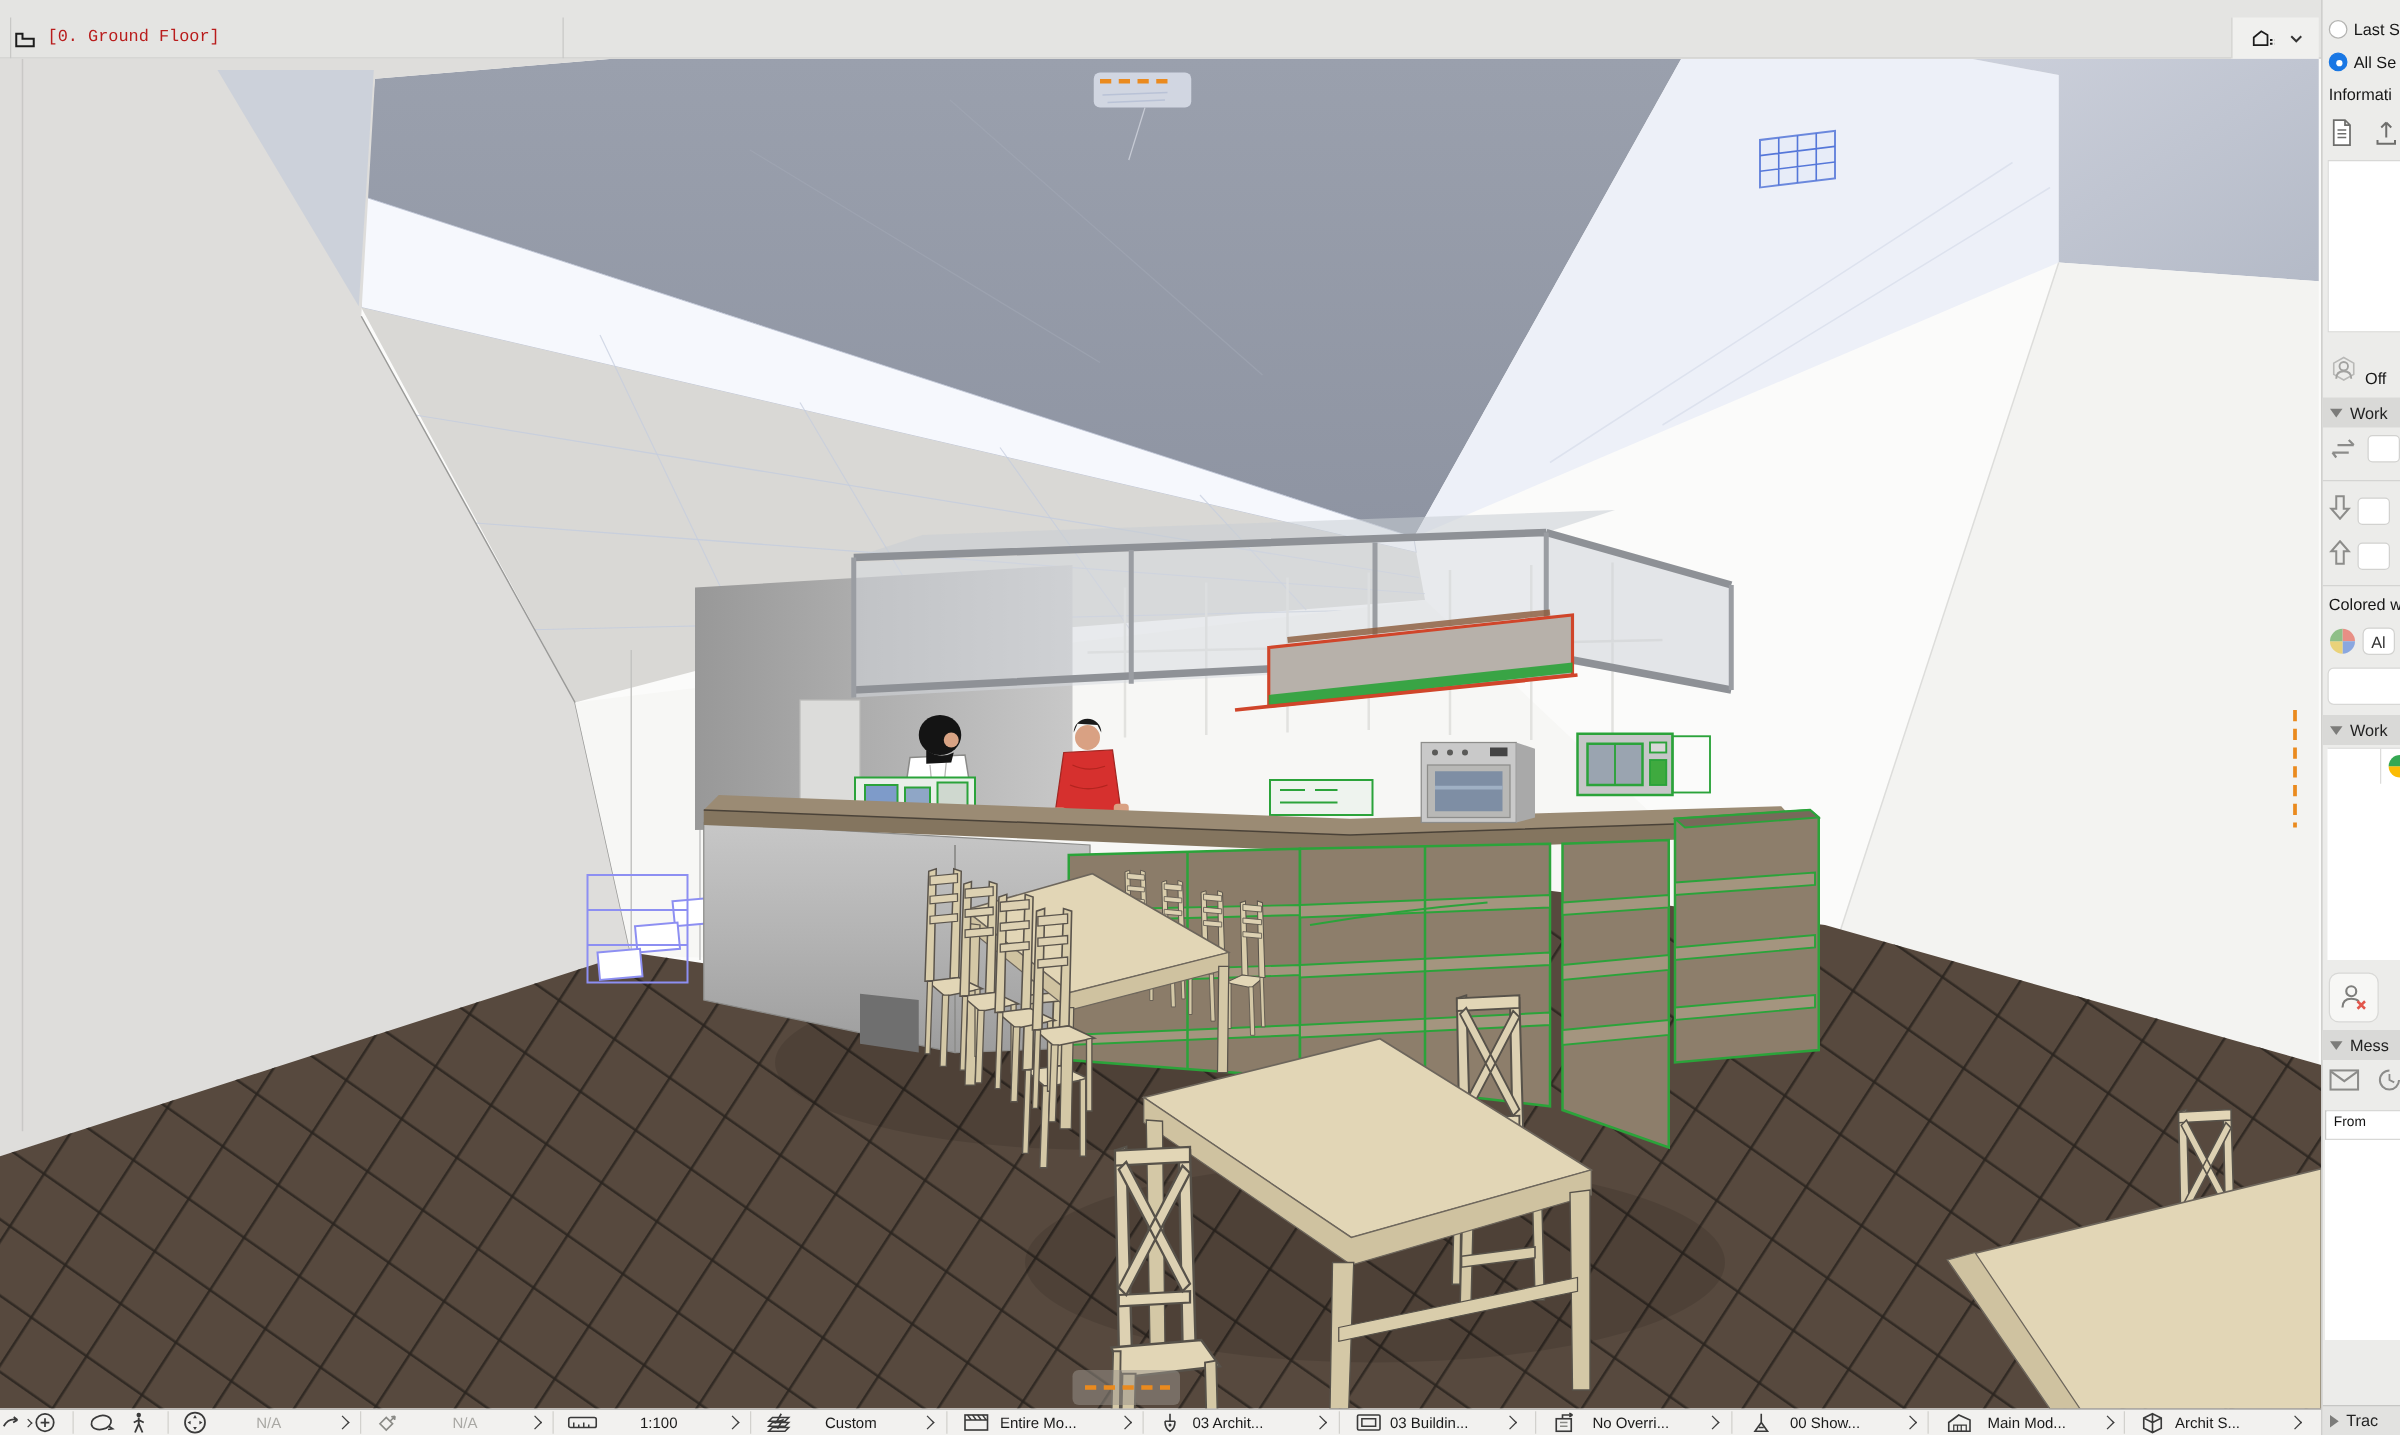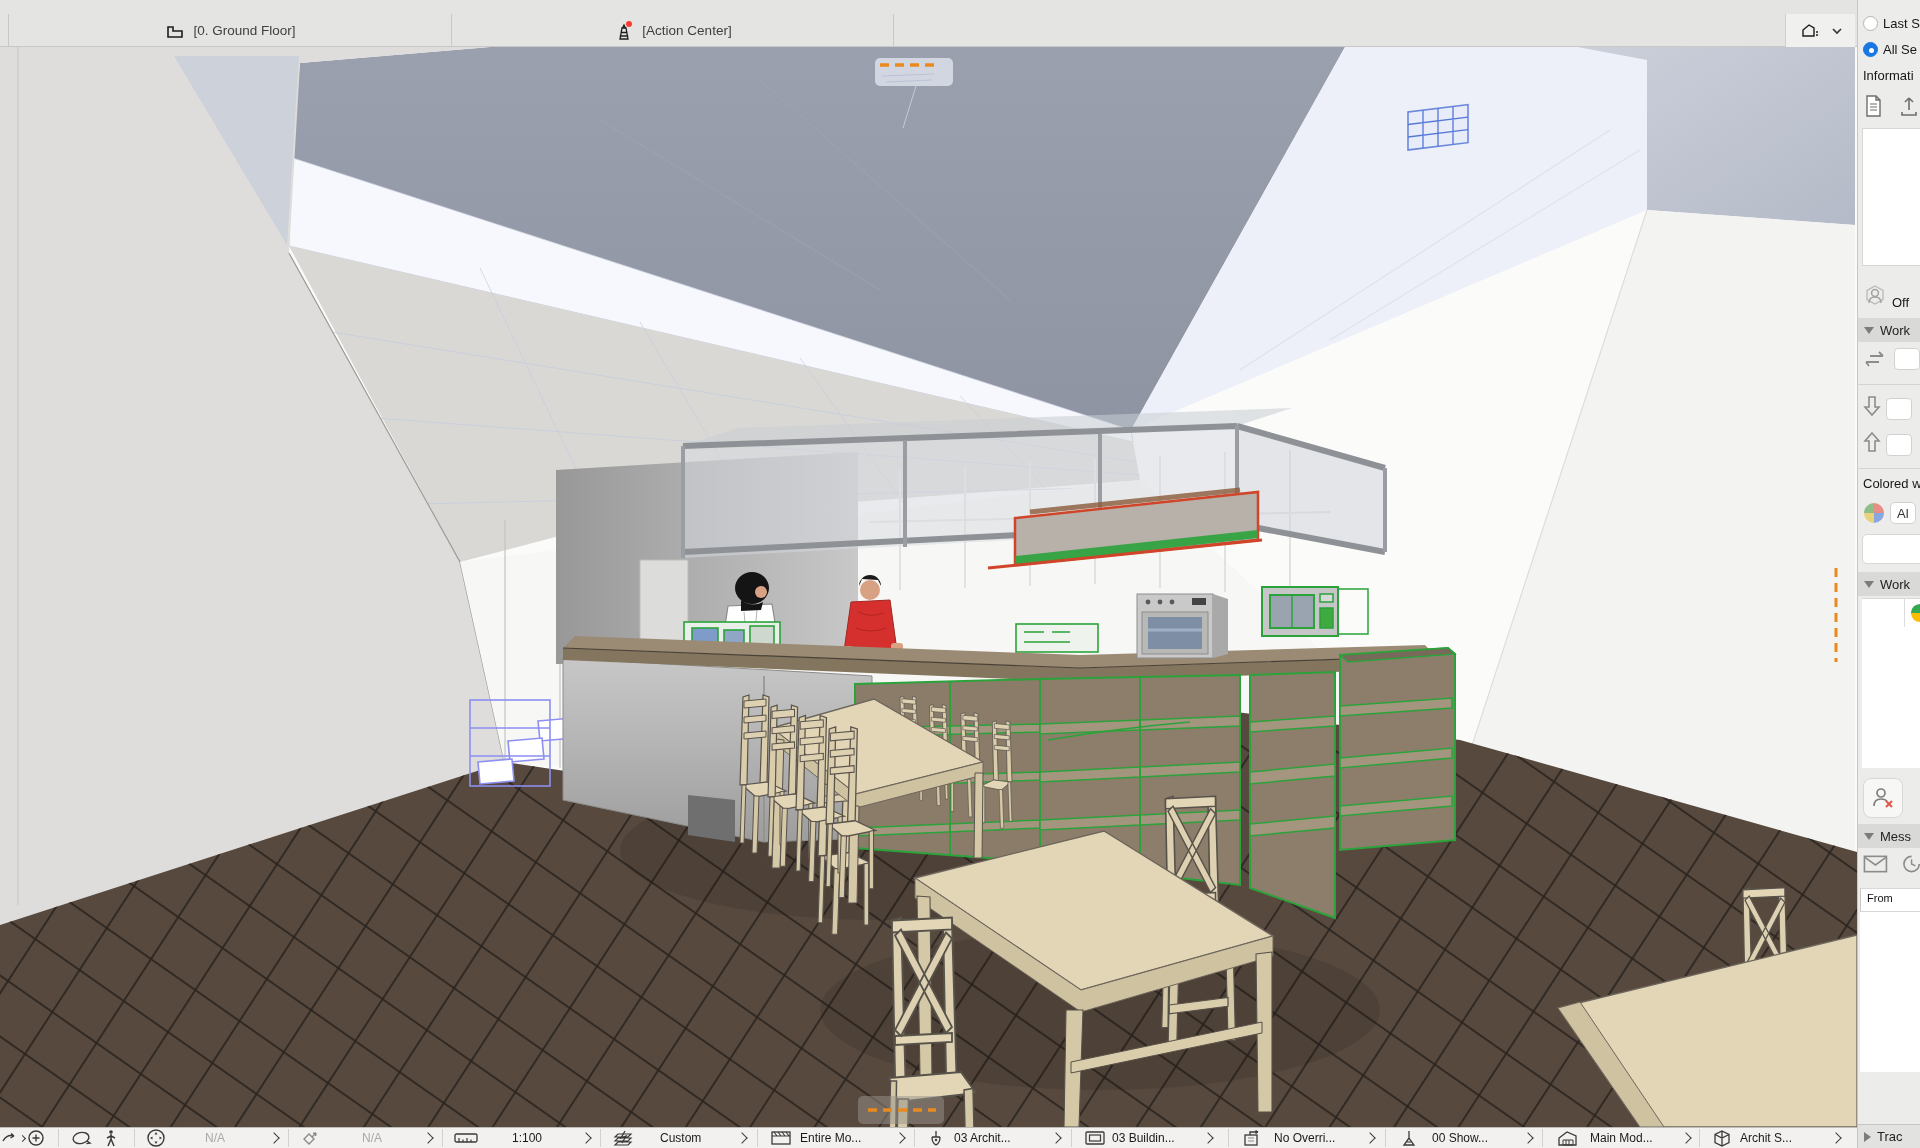--- a/index.html
+++ b/index.html
@@ -8,22 +8,22 @@
   .app { position:relative; width:1920px; height:1148px; }
 
   
   .left-col { position:absolute; left:0; top:0; width:1857px; height:1148px;
     display:flex; flex-direction:column; }
 
   
   .tabbar { position:relative; height:47px; background:#e4e4e2;
     border-bottom:1px solid #c8c8c6; flex:0 0 47px; }
   .tabbar .tabs { position:absolute; left:8px; top:14px; height:33px; display:flex; }
-  .tab { width:443px; height:33px; display:flex; align-items:center; justify-content:center;
-    gap:7px; font-size:13.5px; color:#404040; border-left:1px solid #c8c8c6; cursor:default; }
+  .tab { width:443px; height:33px; display:flex; align-items:center; 
+    gap:7px; font-size:13.5px; color:#b91c1c; border-left:1px solid #c8c8c6; cursor:default;font-family:Liberation Mono, monospace; }
   .tab:first-child { border-left:1px solid #c8c8c6; }
   .tab.active { background:#ffffff; height:34px; }
   .tab:last-child { border-right:1px solid #c8c8c6; }
   .tab .ticon { width:22px; height:22px; flex:0 0 22px; position:relative; }
   .view-switch-btn { position:absolute; right:2px; top:14px; width:70px; height:33px;
     background:#f0f0ee; border-left:1px solid #cfcfcd; display:flex; align-items:center;
     justify-content:center; gap:6px; }
 
   
   .viewport { position:relative; flex:1 1 auto; background:#fbfbfa; overflow:hidden; }
@@ -75,29 +75,20 @@
 
     <div class="tabbar">
       <div class="tabs">
         <div class="tab">
           <span class="ticon">
             <svg width="22" height="22" viewBox="0 0 22 22">
                 <path d="M4 17 V7 h5 v4 h9 v6 z" fill="none" stroke="#1c1c1c" stroke-width="1.6"></path>
               </svg>
           </span>
           <span>[0. Ground Floor]</span>
-        </div>
-        <div class="tab">
-          <span class="ticon">
-            <svg width="22" height="22" viewBox="0 0 22 22">
-              <path d="M9 8 h4 l2 11 h-8 z M9.6 8 l1.4-3 1.4 3 M7.5 12.5 h7 M6.8 16 h8.4" fill="none" stroke="#1c1c1c" stroke-width="1.3"></path>
-              <circle cx="16" cy="4" r="3" fill="#ff3b30"></circle>
-            </svg>
-          </span>
-          <span>[Action Center]</span>
         </div>
       </div>
       <div class="view-switch-btn">
         <svg width="26" height="22" viewBox="0 0 26 22">
           <path d="M3 10 l6-5 5 3 v8 h-11 z" fill="none" stroke="#1c1c1c" stroke-width="1.4"></path>
           <path d="M16 12 h2 M16 15 h2 M19.5 12 h0.1 M19.5 15 h0.1" stroke="#1c1c1c" stroke-width="1.6"></path>
         </svg>
         <svg width="10" height="8" viewBox="0 0 10 8">
           <path d="M1 2 l4 4 4-4" fill="none" stroke="#333" stroke-width="1.6"></path>
         </svg>

